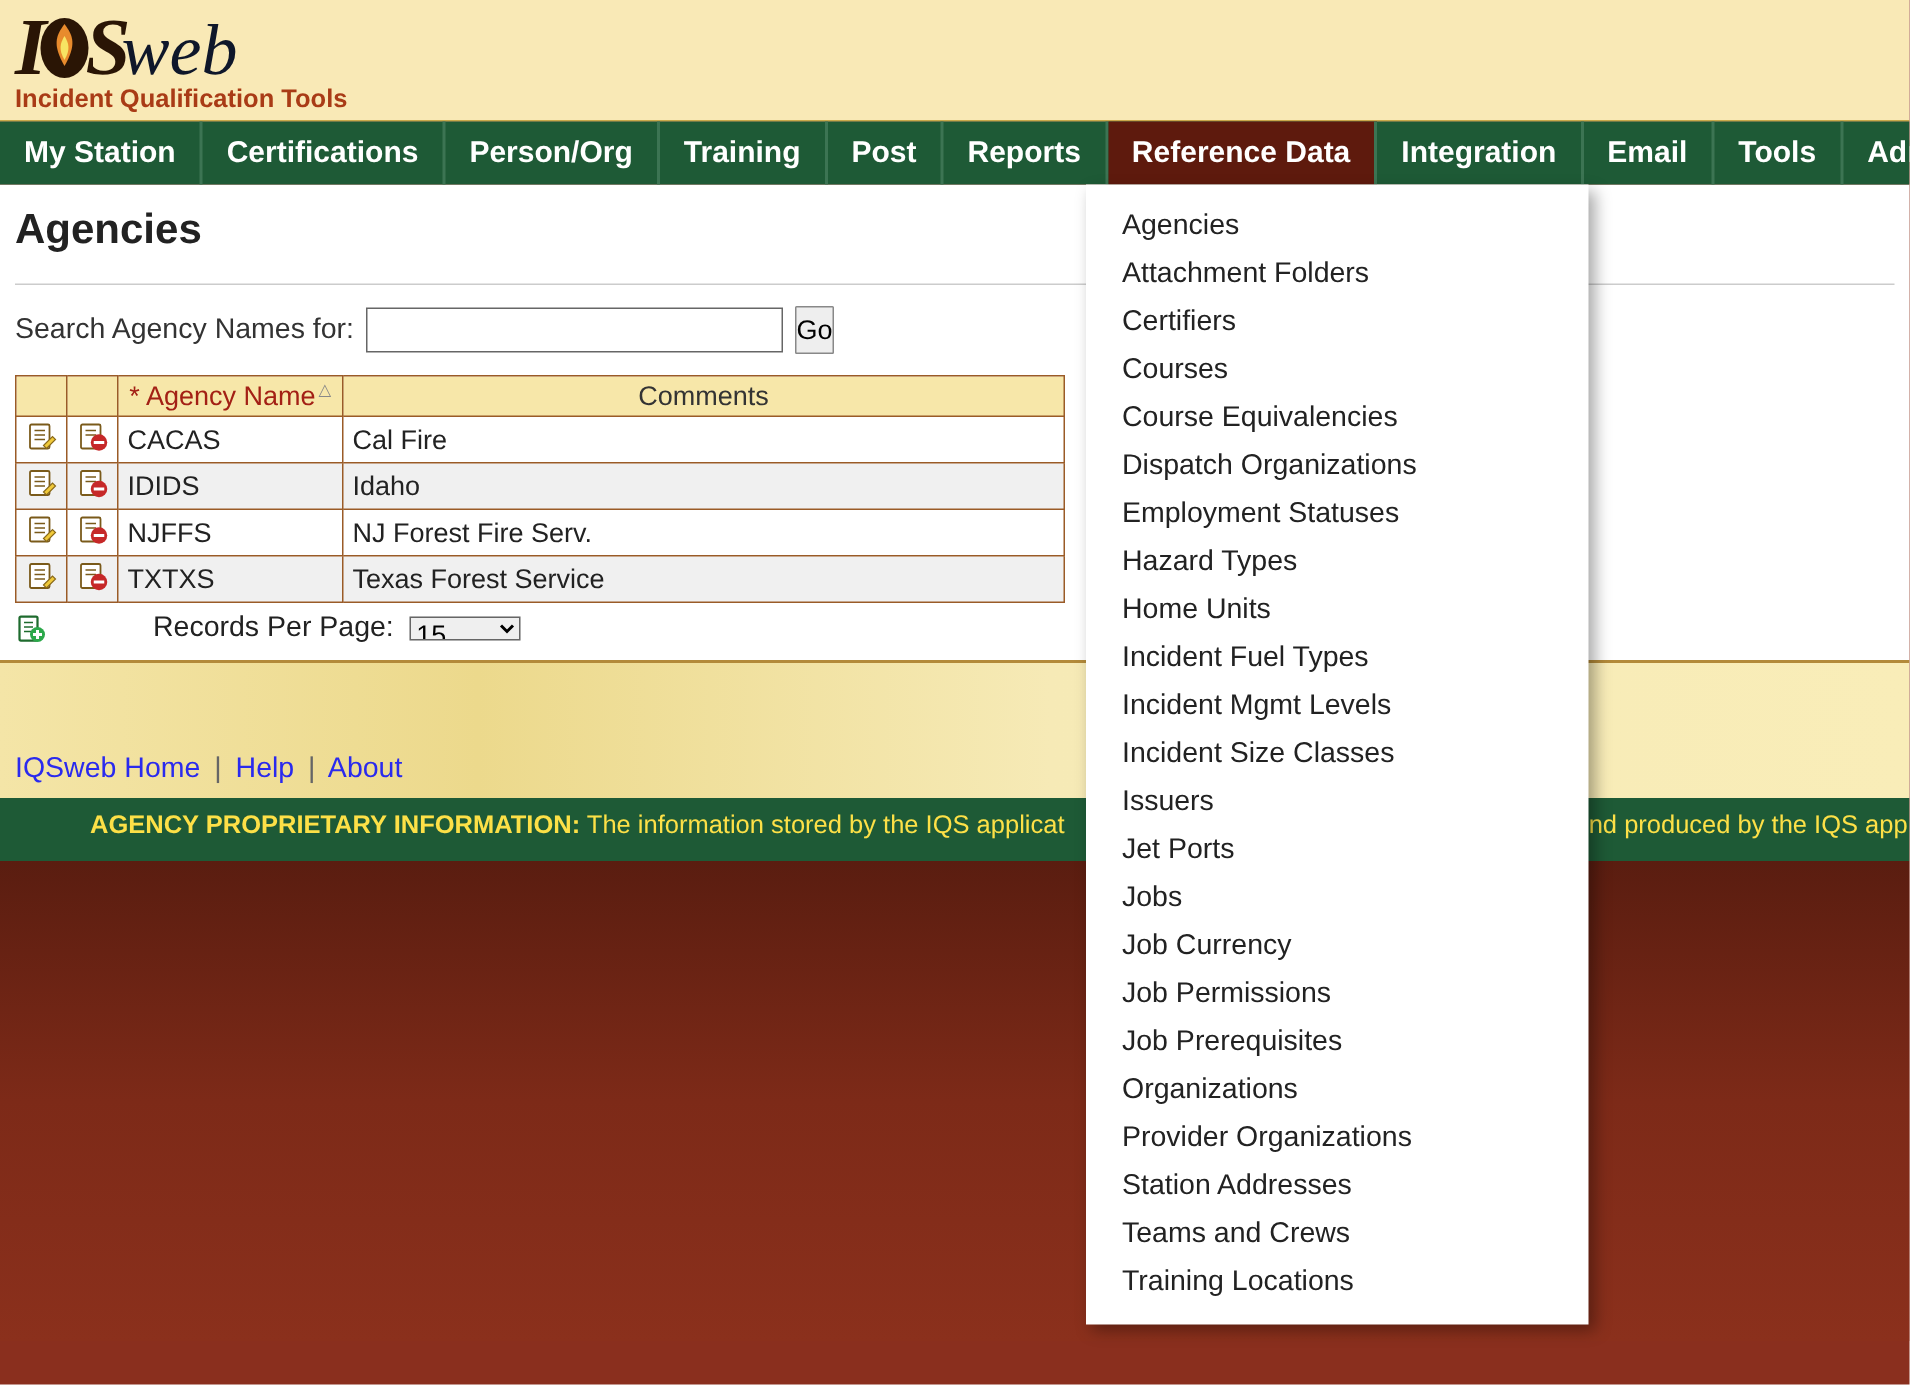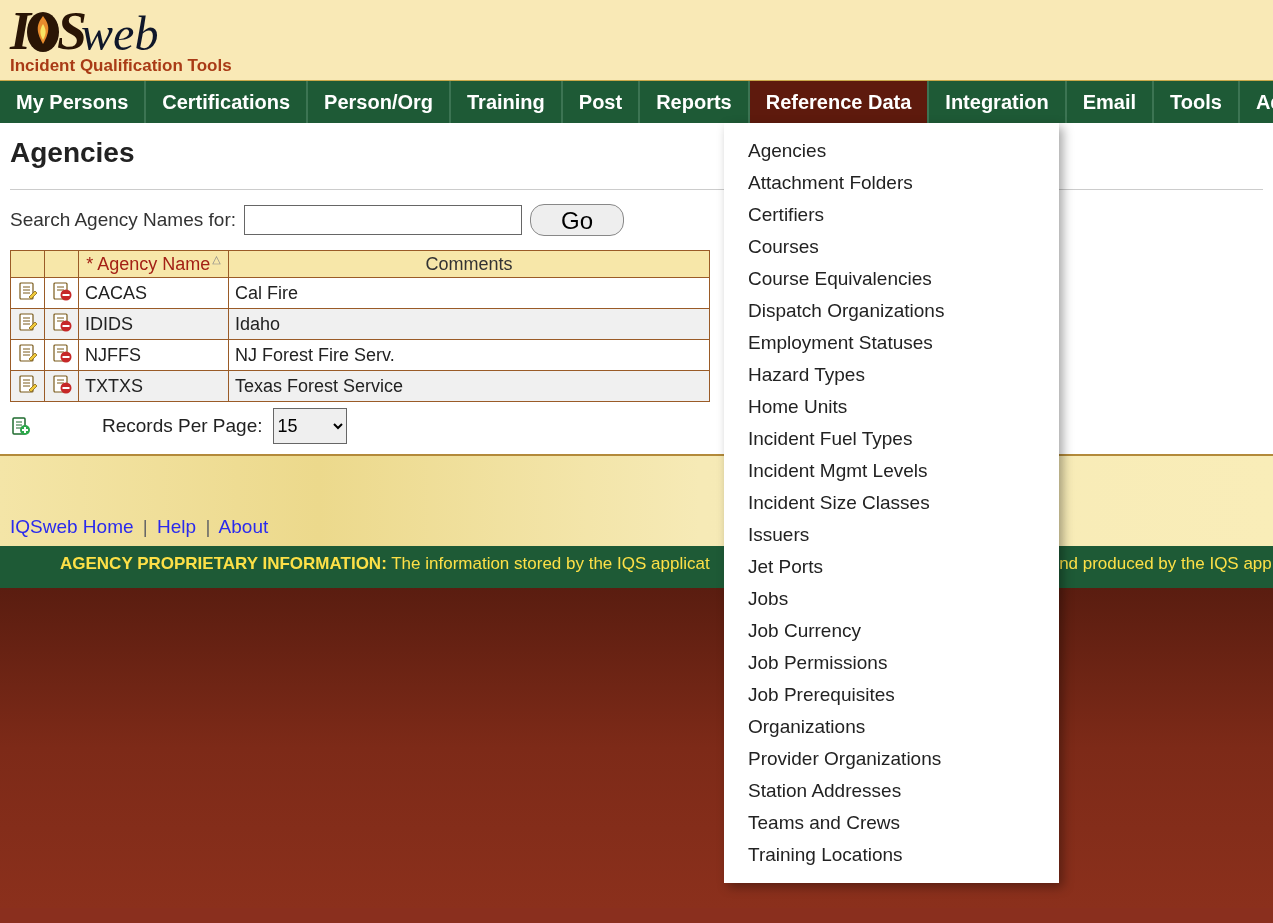--- a/index.html
+++ b/index.html
@@ -117,25 +117,25 @@
   }
   .search-input {
     width: 278px;
     height: 30px;
     border: 1px solid #666;
     font-size: 17px;
     padding: 2px 6px;
   }
   .go-btn {
     height: 32px;
-    padding: 2px 30px;
-    font-size: 24px;
+    padding: 2px 0;
+    font-size: 18px;
     border: 1px solid #888;
     background: #eee;
-    border-radius: 14px;
+    border-radius: 1px;
     cursor: pointer;
   }
   table.grid {
     border-collapse: collapse;
     width: 700px;
     font-size: 18px;
   }
   table.grid th {
     background: #f7e7a9;
     border: 1px solid #9a5b27;
@@ -172,21 +172,21 @@
     display: flex;
     align-items: center;
     gap: 10px;
     margin-top: 6px;
     font-size: 19px;
     color: #222;
   }
   .rpp-select {
     font-size: 18px;
     border: 1px solid #666;
-    height: 36px;
+    height: 16px;
     width: 74px;
   }
   .lower-band {
     background: linear-gradient(to right, #f4e5a7, #ecd98c 25%, #f6eab6 55%, #f9edb8);
     padding: 60px 10px 8px 10px;
   }
   .links-row {
     font-size: 19px;
   }
   .links-row a { color: #2a2aee; text-decoration: none; }
@@ -227,21 +227,21 @@
         </svg>
       </span>
       <span>S</span>
     </span>
     <span class="logo-web">web</span>
   </div>
   <div class="logo-sub">Incident Qualification Tools</div>
 </div>
 
 <div class="navbar" id="navbar">
-  <div class="nav-item">My Persons</div>
+  <div class="nav-item">My Station</div>
     <div class="nav-item">Certifications</div>
     <div class="nav-item">Person/Org</div>
     <div class="nav-item">Training</div>
     <div class="nav-item">Post</div>
     <div class="nav-item">Reports</div>
     <div class="nav-item active">Reference Data</div>
     <div class="nav-item">Integration</div>
     <div class="nav-item">Email</div>
     <div class="nav-item">Tools</div>
     <div class="nav-item">Admi</div>

